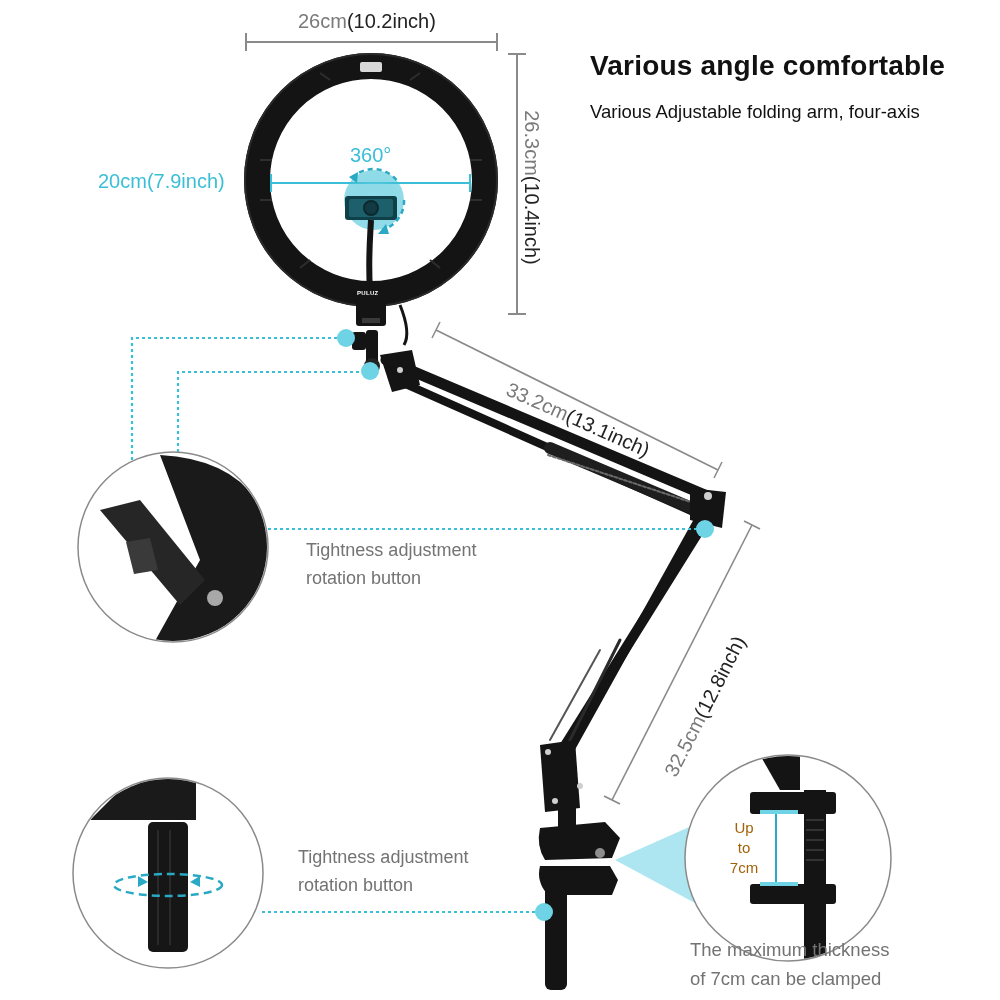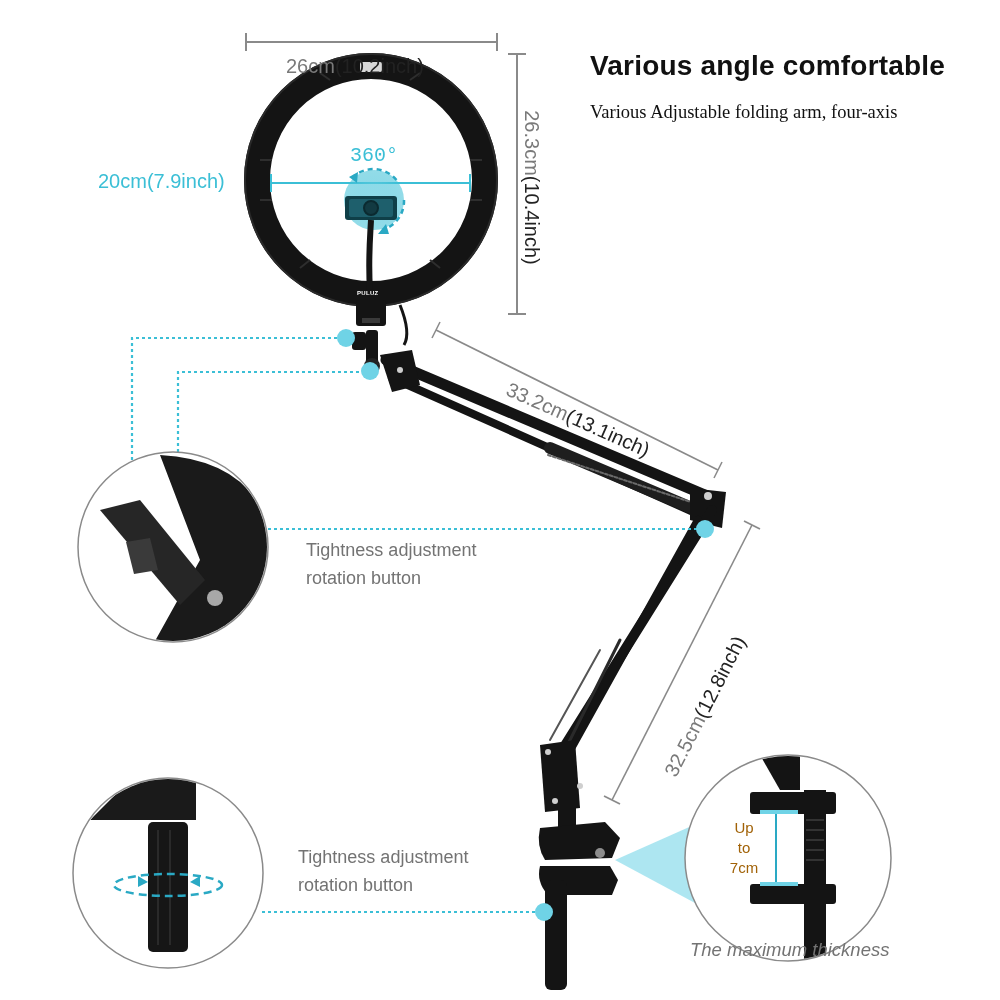--- a/index.html
+++ b/index.html
@@ -2,21 +2,21 @@
 <html><head>
 <meta charset="utf-8">
 <style>
   html, body { margin:0; padding:0; background:#ffffff; }
   body { width:1000px; height:1000px; position:relative; overflow:hidden; font-family:"Liberation Sans", sans-serif; color:#111; }
   .abs { position:absolute; }
   svg.layer { position:absolute; left:0; top:0; }
   .dim-gray { color:#7a7a7a; }
   .dim-dark { color:#222; }
   .title { font-weight:bold; font-size:28px; color:#111; letter-spacing:0.2px; }
-  .desc { font-size:18.5px; line-height:24px; color:#111;font-family:Liberation Serif, serif; }
+  .desc { font-size:18.5px; line-height:24px; color:#111; }
   .callout { font-size:18px; line-height:28px; color:#737373; }
   .cyan { color:#3bbfd6; }
   .meas { font-size:20px; white-space:nowrap; }
 </style>
 </head>
 <body>
 
 <svg class="layer" width="1000" height="1000" viewBox="0 0 1000 1000">
   <defs>
     <radialGradient id="bulb" cx="50%" cy="50%" r="50%">
@@ -190,31 +190,31 @@
       <rect x="760" y="882" width="38" height="4" fill="#6fd3e6"></rect>
     </g>
   </g>
 </svg>
 
 <div class="abs title" style="left:590px; top:50px;">Various angle comfortable</div>
 <div class="abs desc" style="left:590px; top:100px; width:400px;">
   <div>Various Adjustable folding arm, four-axis</div>
 </div>
 
-<div class="abs meas" style="left:286px; top:10px;margin-top:45px;">
+<div class="abs meas" style="left:298px; top:10px;">
   <span class="dim-gray">26cm</span><span class="dim-dark">(10.2inch)</span>
 </div>
 
 <div class="abs meas" style="left:436px; top:176px; transform:rotate(90deg); transform-origin:center; width:190px; text-align:center;">
   <span class="dim-gray">26.3cm</span><span class="dim-dark">(10.4inch)</span>
 </div>
 
 <div class="abs meas cyan" style="left:98px; top:170px;text-align:center;">20cm(7.9inch)</div>
 
-<div class="abs meas cyan" style="left:350px; top:144px;font-family:Liberation Mono, monospace;">360°</div>
+<div class="abs meas cyan" style="left:350px; top:144px;">360°</div>
 
 <div class="abs" style="left:357px; top:290px; font-size:6px; color:#fff; font-weight:bold; letter-spacing:0.3px;">PULUZ</div>
 
 <div class="abs meas" style="left:512px; top:378px; transform:rotate(24deg); transform-origin:left top;">
   <span class="dim-gray">33.2cm</span><span class="dim-dark">(13.1inch)</span>
 </div>
 
 <div class="abs meas" style="left:660px; top:770px; transform:rotate(-63deg); transform-origin:left top;">
   <span class="dim-gray">32.5cm</span><span class="dim-dark">(12.8inch)</span>
 </div>
@@ -228,15 +228,16 @@
   <div>Tightness adjustment</div>
   <div>rotation button</div>
 </div>
 
 <div class="abs" style="left:722px; top:818px; font-size:15px; line-height:20px; text-align:center; width:44px; color:#a16207;">
   <div>Up</div>
   <div>to</div>
   <div>7cm</div>
 </div>
 
-<div class="abs callout" style="left:690px; top:935px; font-size:18.5px; line-height:29px;font-style:italic;">
+<div class="abs callout" style="left:690px; top:935px; font-size:18.5px; line-height:29px;">
   <div>The maximum thickness</div>
+  <div>of 7cm can be clamped</div>
 </div>
 
 </body></html>

